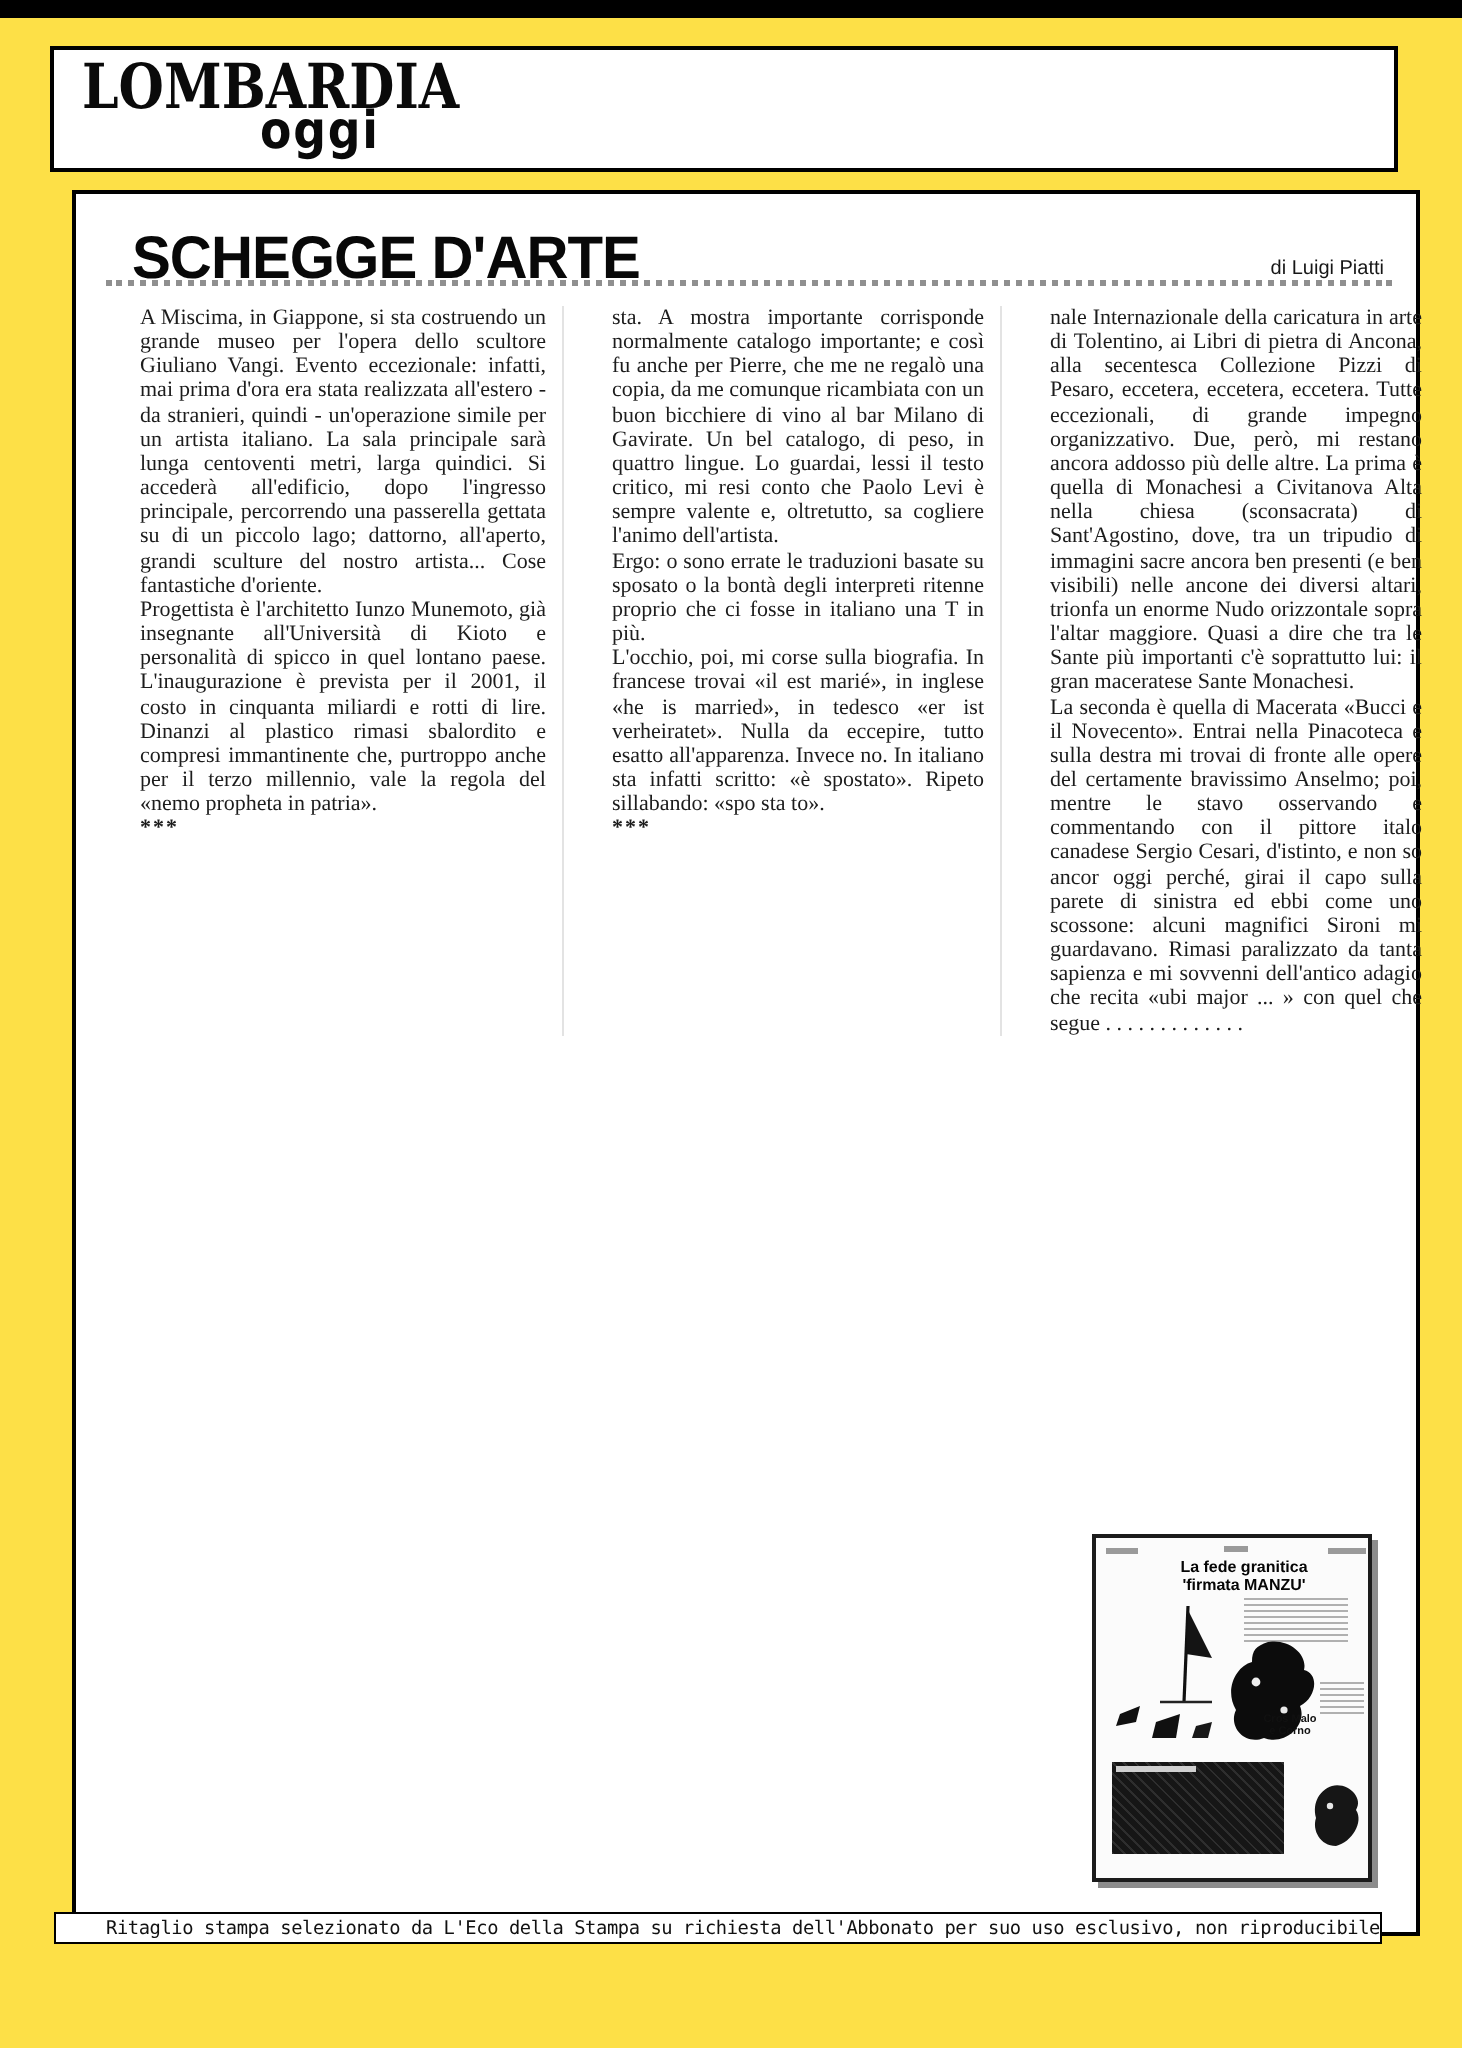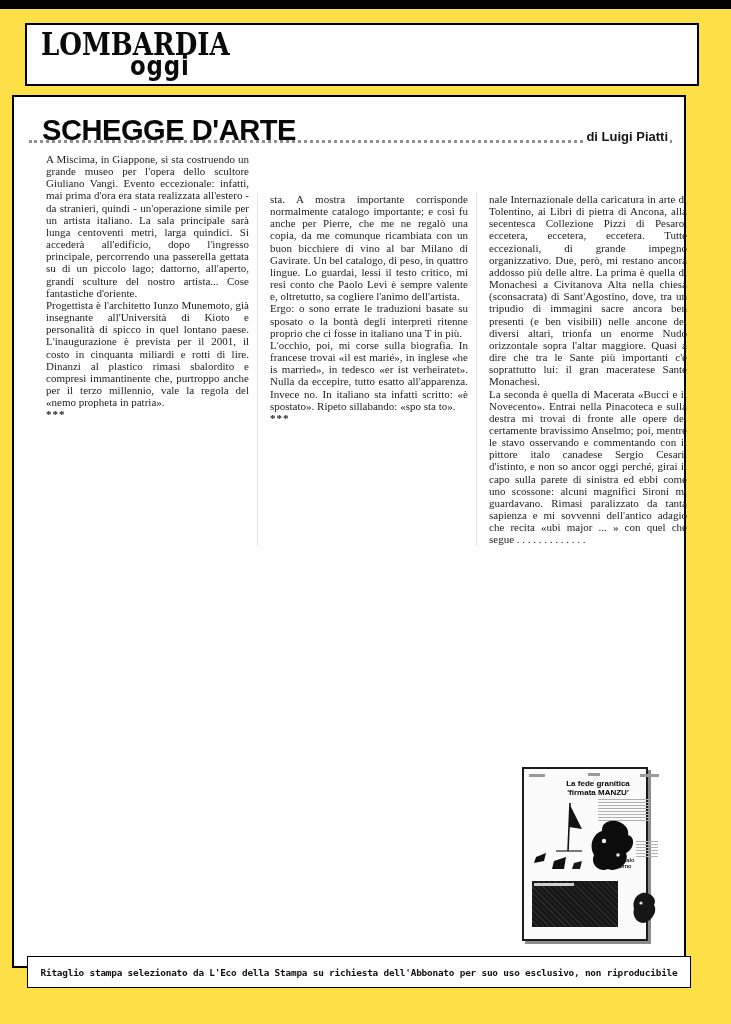--- a/index.html
+++ b/index.html
@@ -39,52 +39,52 @@
   .meta-label {
     display:inline-block; width:58px;
     font-family:"Liberation Sans", sans-serif; font-size:12.5px; color:#111;
   }
   .meta-value {
     font-family:"DejaVu Sans Mono", monospace; font-size:15px; color:#000;
   }
 
   
   .main-box {
-    position:absolute; left:12px; top:95px; width:674px; height:873px;
+    position:absolute; left:36px; top:95px; width:674px; height:873px;
     border:2px solid #000; background:#fff;
   }
   .title-row { position:absolute; left:15px; right:12px; top:16px; height:34px; }
   .title-dots {
     position:absolute; left:0; right:0; top:27px; height:0;
     border-bottom:3px dotted #8f8f8f; z-index:0;
   }
   .article-title {
     position:absolute; left:13px; top:0; z-index:1;
     font-family:"Liberation Sans", sans-serif; font-weight:bold; font-size:30px;
     letter-spacing:-0.5px; transform:scaleX(0.97); transform-origin:left top; color:#080808;
     white-space:nowrap;
   }
   .byline {
     position:absolute; right:2px; top:16px; z-index:1;
-    font-family:"Liberation Sans", sans-serif; font-weight:bold; font-size:13px; color:#161616;
+    font-family:"Liberation Sans", sans-serif; font-weight:normal; font-size:10px; color:#161616;
     background:#fff; padding:0 2px;
   }
   .columns {
     position:absolute; left:12px; top:56px; display:flex;
   }
   .col { width:203px;margin-left:20px; }
-  .col + .col { border-left:1px solid #e3e3e3; padding-left:12px; margin-left:8px; width:211px;margin-top:40px; }
+  .col + .col { border-left:1px solid #e3e3e3; padding-left:24px; margin-left:8px; width:211px; }
   .col p {
     text-align:justify; font-size:11px; line-height:12.15px; color:#1c1c1c;
   }
   .sep { text-align:center; font-weight:bold; letter-spacing:1px; font-size:11px; line-height:12px; }
 
   
   .thumb {
-    position:absolute; left:508px; top:670px; width:126px; height:174px;
+    position:absolute; left:508px; top:670px; width:140px; height:174px;
     border:2px solid #1b1b1b; background:#fbfbfb;
     box-shadow:3px 3px 0 rgba(0,0,0,0.45);
   }
   .tiny-bar { position:absolute; height:3px; background:#9a9a9a; }
   .thumb-headline {
     position:absolute; left:34px; top:10px; width:80px;
     font-family:"Liberation Sans", sans-serif; font-weight:bold; font-size:8px;
     line-height:9px; text-align:center; color:#050505;
   }
   .tiny-lines {
@@ -98,23 +98,23 @@
   }
   .halftone {
     position:absolute; left:8px; top:112px; width:86px; height:46px;
     background:#161616;
     background-image:repeating-linear-gradient(45deg, rgba(255,255,255,0.10) 0 1px, transparent 1px 4px);
   }
   .halftone-strip { position:absolute; left:2px; top:2px; width:40px; height:3px; background:#cfcfcf; }
 
   
   .footer-box {
-    position:absolute; left:27px; top:956px; width:664px; height:32px;
+    position:absolute; left:27px; top:956px; width:664px; height:16px;
     border:1px solid #000; background:#fff;
-    display:flex; align-items:center; justify-content:center;font-weight:bold;
+    display:flex; align-items:center; justify-content:flex-end;
   }
   .footer-text {
     font-family:"DejaVu Sans Mono", monospace; font-size:9.4px; letter-spacing:-0.2px;
     white-space:nowrap; color:#111;
   }
 </style>
 </head>
 <body>
 
 <div class="page">

